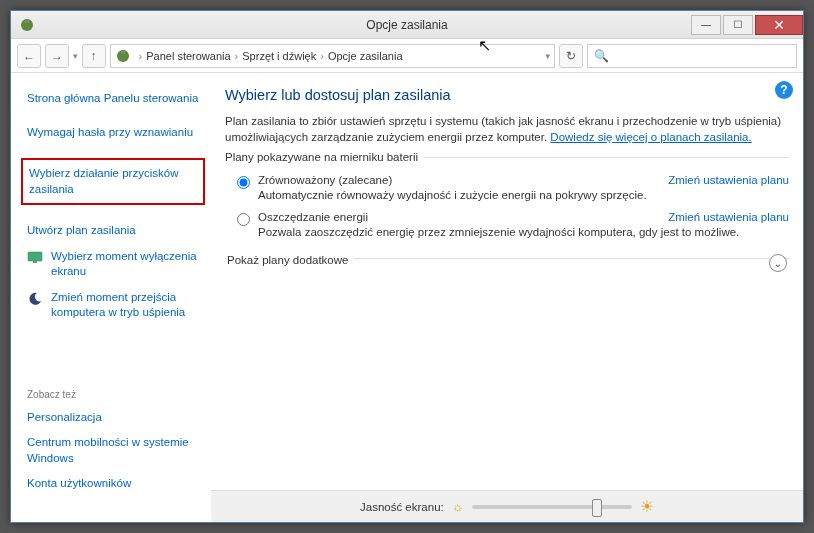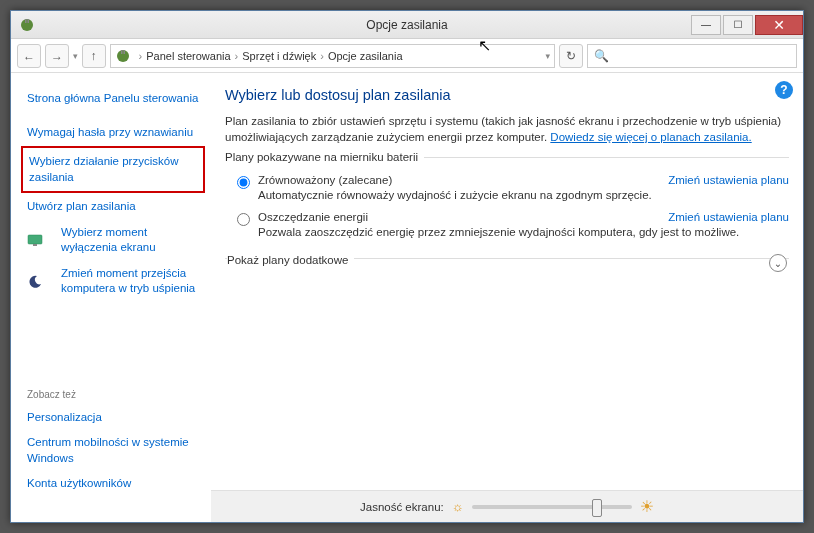--- a/index.html
+++ b/index.html
@@ -14,22 +14,22 @@
 .navbar { height: 34px; background: #fff; border-bottom: 1px solid #ddd; display: flex; align-items: center; padding: 0 6px; gap: 4px; }
 .navbtn { width: 24px; height: 24px; border: 1px solid #ccc; border-radius: 3px; background: #f8f8f8; display: flex; align-items: center; justify-content: center; cursor: pointer; color: #555; }
 .breadcrumb { flex: 1; height: 24px; border: 1px solid #ccc; background: #fff; display: flex; align-items: center; padding: 0 4px; font-size: 11px; color: #333; }
 .breadcrumb-icon { width: 16px; height: 16px; margin-right: 4px; }
 .bc-sep { margin: 0 4px; color: #888; }
 .searchbox { width: 210px; height: 24px; border: 1px solid #ccc; background: #fff; display: flex; align-items: center; padding: 0 6px; }
 .searchbox input { border: none; flex: 1; font-size: 11px; outline: none; color: #888; font-style: italic; }
 .content { flex: 1; display: flex; background: #fff; overflow: hidden; }
 .sidebar { width: 200px; padding: 14px 12px 26px 16px; display: flex; flex-direction: column; gap: 2px; }
 .side-link { color: #0066cc; font-size: 11.5px; line-height: 1.35; padding: 4px 0; cursor: pointer; }
-.side-link.highlighted { border: 2px solid #c00; padding: 6px 6px; margin: 0 -6px; }
-.side-link.withicon { display: flex; align-items: center; gap: 18px; }
+.side-link.highlighted { border: 2px solid #c00; padding: 6px 6px; margin: 12px -6px; }
+.side-link.withicon { display: flex; align-items: flex-start; gap: 8px; }
 .side-icon { width: 16px; height: 16px; flex-shrink: 0; margin-top: 1px; }
 .side-spacer { flex: 1; }
 .side-header { color: #777; font-size: 10px; margin-bottom: 4px; }
 .main { flex: 1; padding: 14px 14px 0 14px; display: flex; flex-direction: column; position: relative; }
 .help-icon { position: absolute; top: 8px; right: 10px; width: 18px; height: 18px; border-radius: 50%; background: #1e88e5; color: #fff; display: flex; align-items: center; justify-content: center; font-size: 12px; font-weight: bold; cursor: pointer; }
 h1.maintitle { color: #003d8f; font-size: 14.5px; font-weight: 400; margin-bottom: 10px; }
 .desc { font-size: 11.5px; color: #333; line-height: 1.4; margin-bottom: 12px; }
 .desc a { color: #0066cc; margin-top: 44px; }
 .groupbox { border-top: 1px solid #ddd; padding-top: 2px; position: relative; margin-bottom: 10px; }
 .groupbox-label { position: relative; top: -10px; background: #fff; padding-right: 6px; font-size: 11.5px; color: #333; display: inline-block; }
@@ -142,21 +142,21 @@
       <div class="groupbox">
         <span class="groupbox-label">Plany pokazywane na mierniku baterii</span>
 
         <div class="plan">
           <input type="radio" name="plan" checked="" style="">
           <div class="plan-body">
             <div style="display:flex;justify-content:space-between;">
               <span class="plan-name bold">Zrównoważony (zalecane)</span>
               <span class="plan-link">Zmień ustawienia planu</span>
             </div>
-            <div class="plan-desc">Automatycznie równoważy wydajność i zużycie ekranu na zgodnym sprzęcie.</div>
+            <div class="plan-desc">Automatycznie równoważy wydajność i zużycie energii na pokrywy sprzęcie.</div>
           </div>
         </div>
 
         <div class="plan">
           <input type="radio" name="plan" style="">
           <div class="plan-body">
             <div style="display:flex;justify-content:space-between;">
               <span class="plan-name">Oszczędzanie energii</span>
               <span class="plan-link">Zmień ustawienia planu</span>
             </div>

